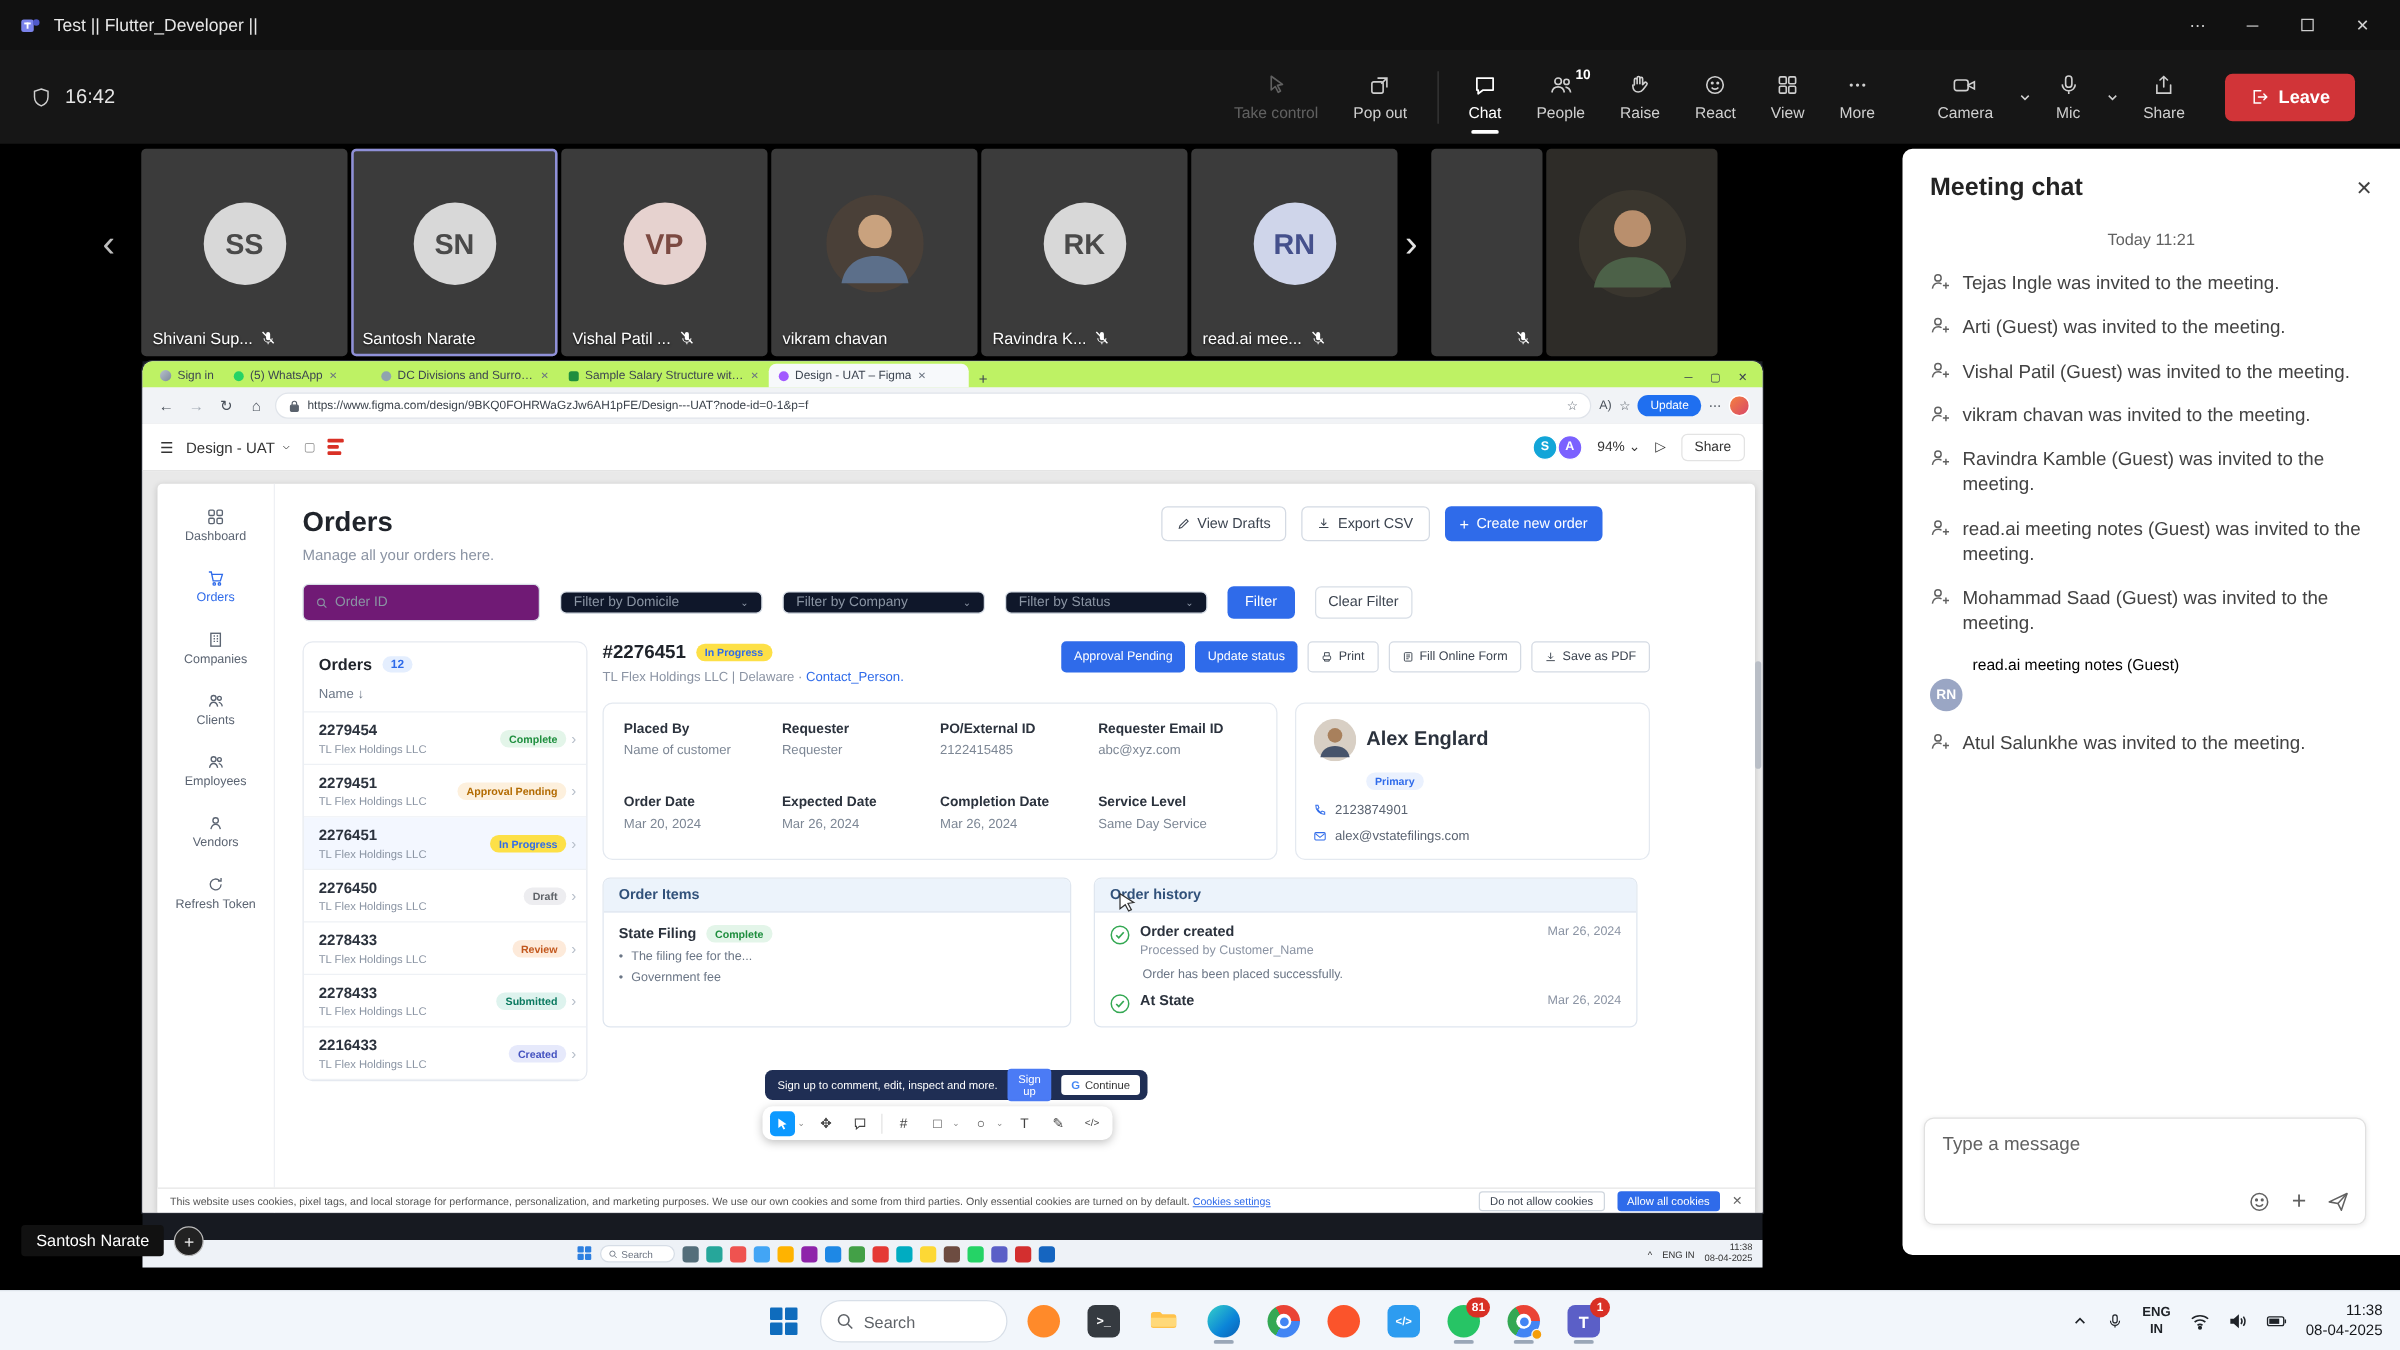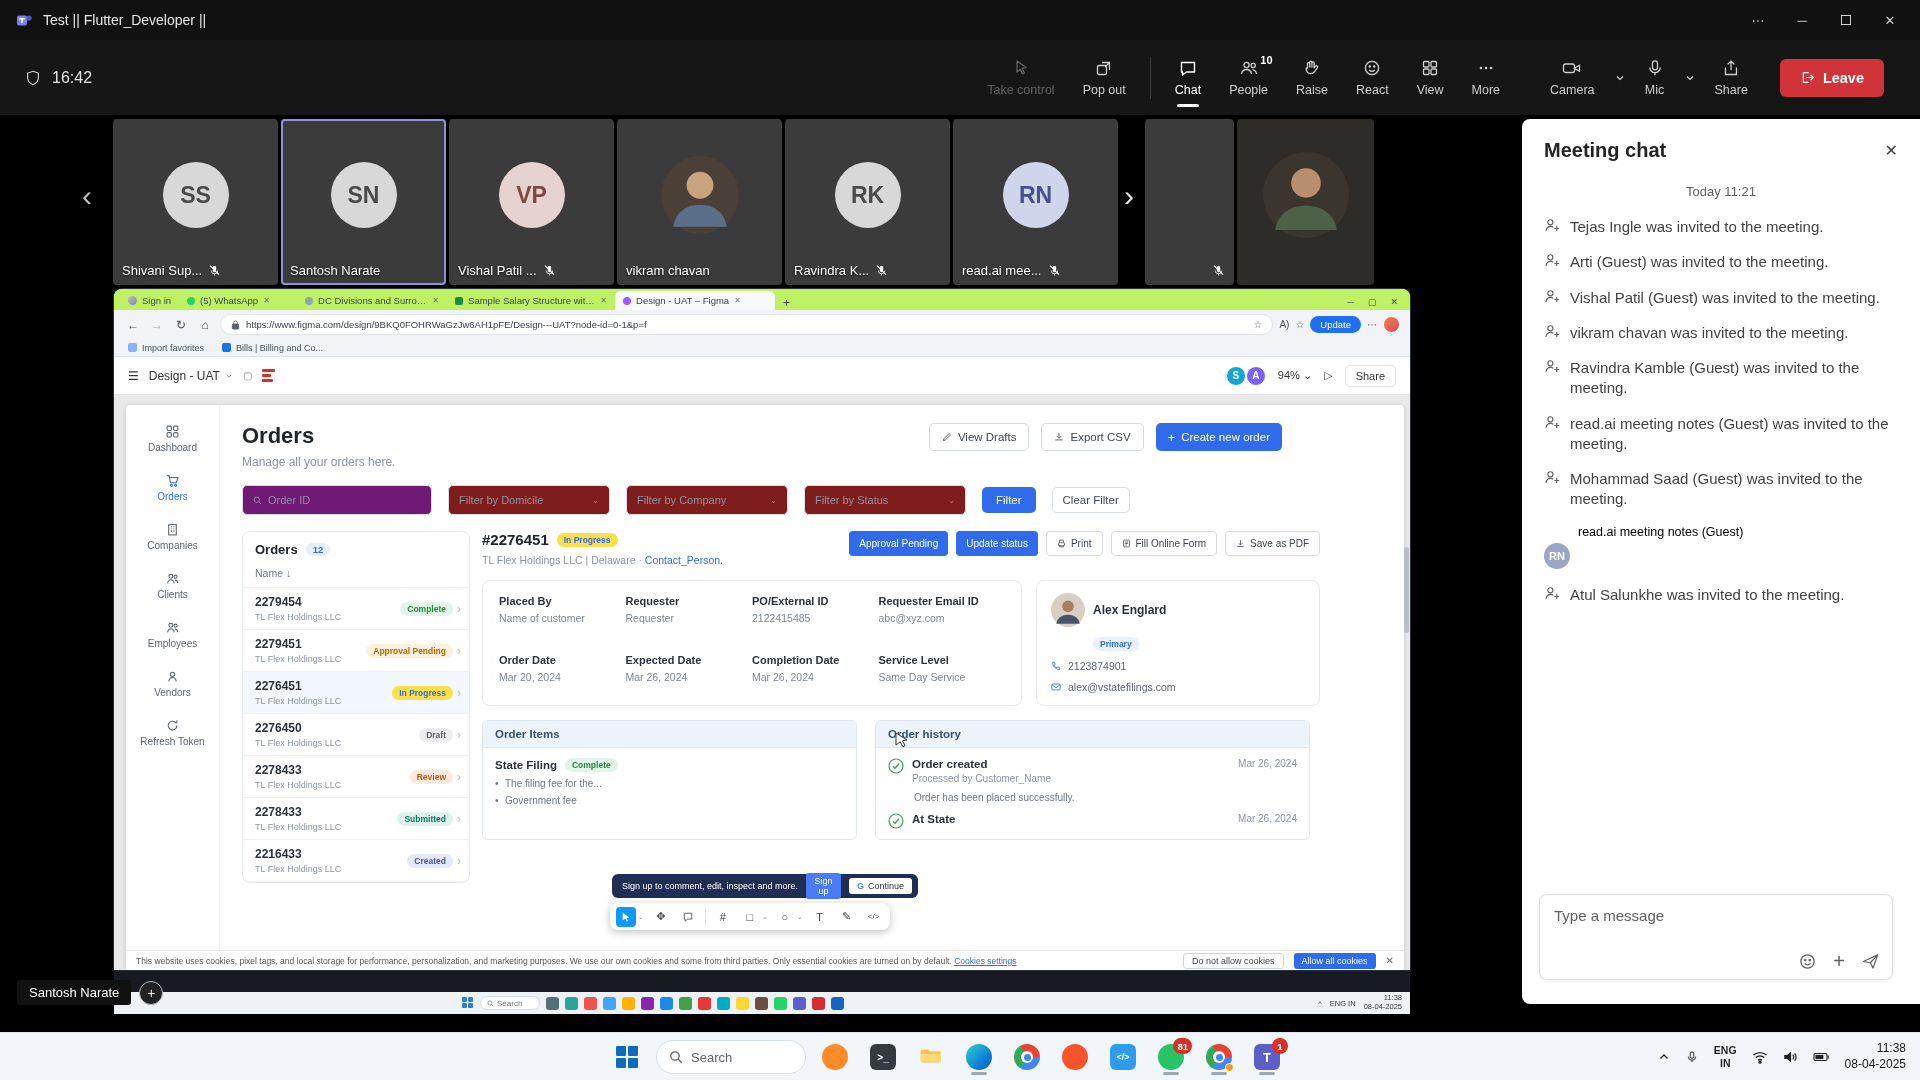--- a/index.html
+++ b/index.html
@@ -95,21 +95,21 @@
   
   .d-main { flex:1; padding:18px 22px 0 22px; }
   .d-head { display:flex; align-items:flex-start; }
   .d-title { font-size:22px; font-weight:700; color:#20242b; }
   .d-sub { font-size:12px; color:#8a93a3; margin-top:6px; }
   .d-head-btns { margin-left:auto; display:flex; gap:12px; margin-right:100px; }
   .btn-out { display:flex; align-items:center; gap:6px; border:1px solid #d4dae3; background:#fff; color:#3c4450; border-radius:5px; font-size:11.5px; padding:7px 12px; }
   .btn-blue { display:flex; align-items:center; gap:6px; background:#2f6bea; color:#fff; border:none; border-radius:5px; font-size:11.5px; padding:7px 12px; }
   .d-filters { display:flex; gap:16px; margin-top:16px; align-items:center; margin-right:100px; }
   .f-input { width:190px; height:30px; border:1px solid #d8dee6; border-radius:5px; font-size:11px; color:#8a94a3; display:flex; align-items:center; padding:0 10px; gap:6px; background:#701a75; }
-  .f-drop { width:162px; height:30px; border:1px solid #d8dee6; border-radius:5px; font-size:11px; color:#8a94a3; display:flex; align-items:center; justify-content:space-between; padding:0 10px; background:#7f1d1d; }
+  .f-drop { width:162px; height:18px; border:1px solid #d8dee6; border-radius:5px; font-size:11px; color:#8a94a3; display:flex; align-items:center; justify-content:space-between; padding:0 10px; background:#0f172a; }
   .f-btn { background:#2f6bea; color:#fff; border:none; border-radius:5px; font-size:11.5px; padding:7px 14px; }
   .f-clear { background:#fff; border:1px solid #d8dee6; color:#3c4450; border-radius:5px; font-size:11.5px; padding:6px 10px; }
 
   .d-body { display:flex; gap:12px; margin-top:16px; }
   
   .olist { width:228px; border:1px solid #e5e9f0; border-radius:8px; background:#fff; overflow:hidden; }
   .olist-head { padding:10px 12px 6px; display:flex; align-items:center; gap:8px; font-size:13px; font-weight:700; color:#20242b; }
   .count-badge { background:#e4eefe; color:#2f6bea; font-size:9.5px; font-weight:700; border-radius:9px; padding:1px 7px; }
   .olist-col { padding:4px 12px 8px; font-size:10.5px; color:#6b7686; border-bottom:1px solid #eef1f5; }
   .orow { display:flex; align-items:center; padding:7px 8px 7px 12px; border-bottom:1px solid #eef1f5; gap:4px; }
@@ -135,21 +135,21 @@
   .det-link { color:#2f6bea; }
   .det-btns { margin-left:auto; display:flex; gap:8px; }
   .sm-blue { background:#2f6bea; color:#fff; border:none; border-radius:4px; font-size:10px; padding:6px 10px; }
   .sm-out { display:flex; gap:5px; align-items:center; background:#fff; border:1px solid #d4dae3; color:#3c4450; border-radius:4px; font-size:10px; padding:6px 10px; }
   .info-row { display:flex; gap:14px; margin-top:14px; }
   .info-card { width:540px; border:1px solid #e4e9f0; border-radius:8px; padding:14px 16px; display:grid; grid-template-columns:repeat(4,1fr); row-gap:22px; }
   .fld-l { font-size:11px; font-weight:700; color:#2b323d; }
   .fld-v { font-size:10.5px; color:#7d8795; margin-top:5px; }
   .contact-card { flex:1; border:1px solid #e4e9f0; border-radius:8px; padding:12px 14px; }
   .cc-top { display:flex; align-items:center; gap:8px; }
-  .cc-name { font-size:12px; font-weight:700; color:#2b323d; }
+  .cc-name { font-size:16px; font-weight:700; color:#2b323d; }
   .cc-badge { font-size:8.5px; font-weight:700; color:#2f6bea; background:#eaf1fe; border-radius:8px; padding:2px 7px; }
   .cc-row { display:flex; align-items:center; gap:7px; font-size:10.5px; color:#5b6472; margin-top:9px; }
   .dtabs { display:flex; gap:20px; border-bottom:1px solid #e7ebf1; margin-top:16px; }
   .dtab { font-size:11.5px; color:#5c6675; padding:0 2px 8px; }
   .dtab.active { color:#2f6bea; font-weight:700; border-bottom:2px solid #2f6bea; }
   .panels { display:flex; gap:18px; margin-top:14px; }
   .panel { border:1px solid #dfe6ef; border-radius:6px; background:#fff; overflow:hidden; }
   .panel-h { background:#ecf3fb; padding:7px 12px; font-size:11.5px; font-weight:700; color:#31517a; border-bottom:1px solid #dfe6ef; }
   .panel-b { padding:10px 12px; }
   .oi-row { display:flex; align-items:center; gap:8px; font-size:11.5px; font-weight:700; color:#2b323d; }
@@ -569,30 +569,20 @@
       </div>
       <span class="ric">A)</span>
       <span class="ric">☆</span>
       <button class="update-btn">
           <span>Update</span>
         </button>
       <span class="ric">⋯</span>
       <span class="profile-dot"></span>
     </div>
 
-    <div class="favbar">
-      <span class="favitem">
-        <span class="fico" style="background:#8ab4f8"></span>
-        <span>Import favorites</span>
-      </span>
-      <span class="favitem">
-        <span class="fico" style="background:#1a73e8"></span>
-        <span>Bills | Billing and Co...</span>
-      </span>
-    </div>
 
     <div class="page">
       <div class="figma-topbar">
         <span style="font-size:12px;color:#333">☰</span>
         <span class="ft-title">
             <span>Design - UAT</span>
             <svg width="8" height="8" viewBox="0 0 10 10" fill="none" stroke="#666">
               <path d="M2 3.5l3 3 3-3"></path>
             </svg>
           </span>

